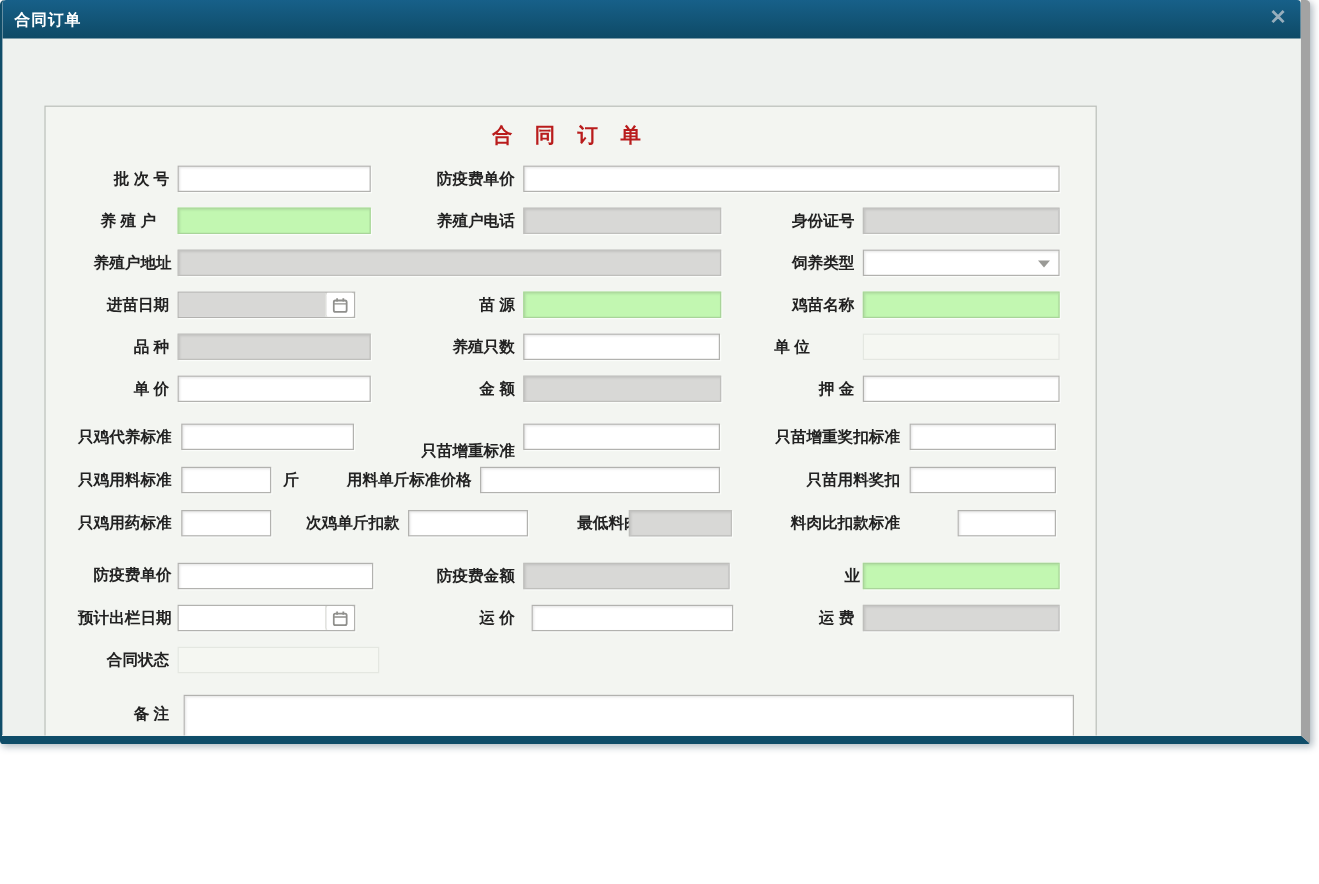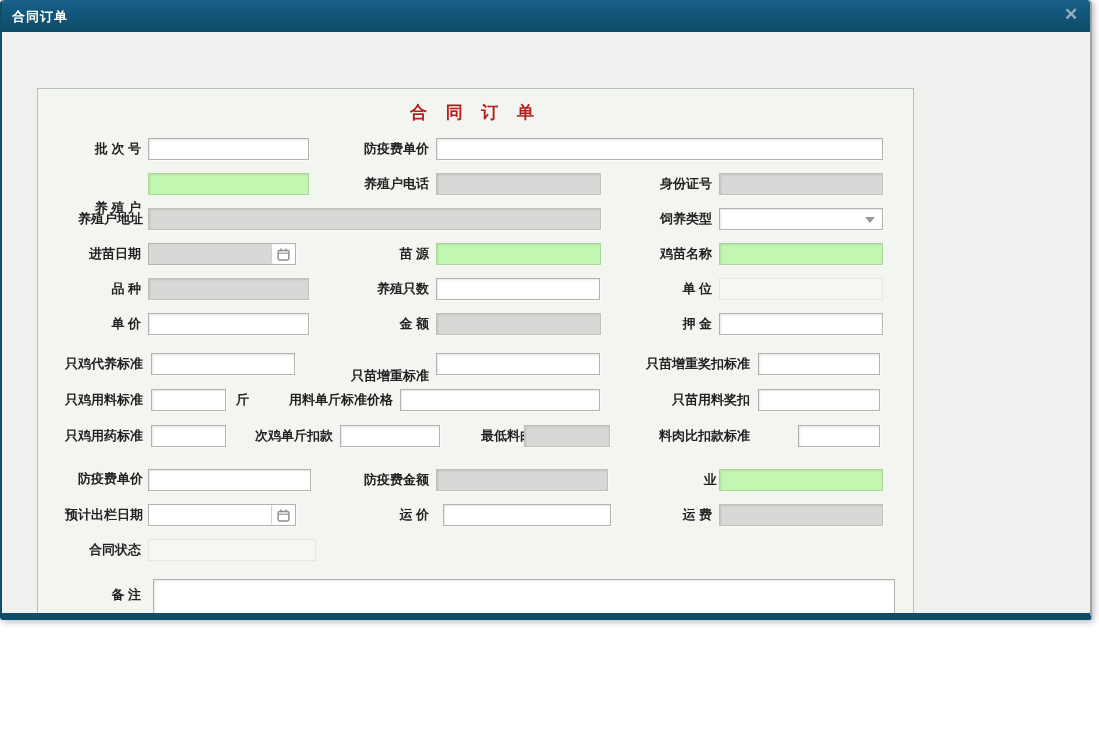--- a/index.html
+++ b/index.html
@@ -1,20 +1,20 @@
 <!DOCTYPE html>
 <html><head>
 <meta charset="utf-8">
 <style>
   html,body{margin:0;padding:0;background:#ffffff;font-family:"Liberation Sans",sans-serif;}
   .stage{position:relative;width:1099px;height:737px;overflow:hidden;background:#ffffff;}
 
   
   .dialog{position:absolute;left:0;top:0;width:1092px;height:620px;background:#eef1ee;
-          border-left:2px solid #0f4d69;border-right:2px solid #a3a3a3;border-bottom:7px solid #0f4d69;
+          border-left:2px solid #0f4d69;border-right:8px solid #a3a3a3;border-bottom:7px solid #0f4d69;
           border-radius:4px 4px 3px 3px;box-sizing:border-box;overflow:hidden;
           box-shadow:2px 2px 6px rgba(40,70,90,.35);}
   .titlebar{position:absolute;left:0;top:0;right:0;height:32px;
             background:linear-gradient(#176089,#0e4a66);border-radius:3px 3px 0 0;}
   .titlebar .ttl{position:absolute;left:10px;top:8px;color:#ffffff;font-size:13px;font-weight:bold;letter-spacing:1px;}
   .close{position:absolute;right:8px;top:4px;width:22px;height:22px;color:#97aebc;font-size:17px;font-weight:bold;
          text-align:center;line-height:22px;cursor:pointer;}
 
   
   .tabstrip{position:absolute;left:0;top:32px;width:941px;height:33px;background:#e3e7e2;
@@ -65,21 +65,21 @@
 
 
   <div class="panel">
     <div class="ftitle">合 同 订 单</div>
 
     <label class="lb" style="left:15px;top:49px;width:88px;">批 次 号</label>
     <input class="in" style="left: 110px; top: 49px; width: 161px;" value="">
     <label class="lb" style="left:295px;top:49px;width:96px;">防疫费单价</label>
     <input class="in" style="left: 398px; top: 49px; width: 447px;" value="">
 
-    <label class="lb" style="left:15px;top:84px;width:88px;margin-top:24px;">养 殖 户</label>
+    <label class="lb" style="left:4px;top:84px;width:88px;">养 殖 户</label>
     <input class="in green" style="left: 110px; top: 84px; width: 161px;" value="">
     <label class="lb" style="left:295px;top:84px;width:96px;">养殖户电话</label>
     <input class="in locked" style="left: 398px; top: 84px; width: 165px;" disabled="" value="">
     <label class="lb" style="left:570px;top:84px;width:104px;">身份证号</label>
     <input class="in locked" style="left: 681px; top: 84px; width: 164px;" disabled="" value="">
 
     <label class="lb" style="left:10px;top:119px;width:95px;">养殖户地址</label>
     <input class="in locked" style="left: 110px; top: 119px; width: 453px;" disabled="" value="">
     <label class="lb" style="left:570px;top:119px;width:104px;">饲养类型</label>
     <div class="combo" style="left:681px;top:119px;width:164px;">
@@ -100,21 +100,21 @@
     </div>
     <label class="lb" style="left:295px;top:154px;width:96px;">苗 源</label>
     <input class="in green" style="left: 398px; top: 154px; width: 165px;" value="">
     <label class="lb" style="left:570px;top:154px;width:104px;">鸡苗名称</label>
     <input class="in green" style="left: 681px; top: 154px; width: 164px;" value="">
 
     <label class="lb" style="left:15px;top:189px;width:88px;">品 种</label>
     <input class="in locked" style="left: 110px; top: 189px; width: 161px;" disabled="" value="">
     <label class="lb" style="left:295px;top:189px;width:96px;">养殖只数</label>
     <input class="in" style="left: 398px; top: 189px; width: 164px;" value="">
-    <label class="lb" style="left:570px;top:189px;width:104px;">单 位</label>
+    <label class="lb" style="left:570px;top:189px;width:104px;text-align:center;">单 位</label>
     <input class="in plain" style="left: 681px; top: 189px; width: 164px;" disabled="" value="">
 
     <label class="lb" style="left:15px;top:224px;width:88px;">单 价</label>
     <input class="in" style="left: 110px; top: 224px; width: 161px;" value="">
     <label class="lb" style="left:295px;top:224px;width:96px;">金 额</label>
     <input class="in locked" style="left: 398px; top: 224px; width: 165px;" disabled="" value="">
     <label class="lb" style="left:570px;top:224px;width:104px;">押 金</label>
     <input class="in" style="left: 681px; top: 224px; width: 164px;" value="">
 
     <label class="lb" style="left:10px;top:264px;width:95px;">只鸡代养标准</label>

